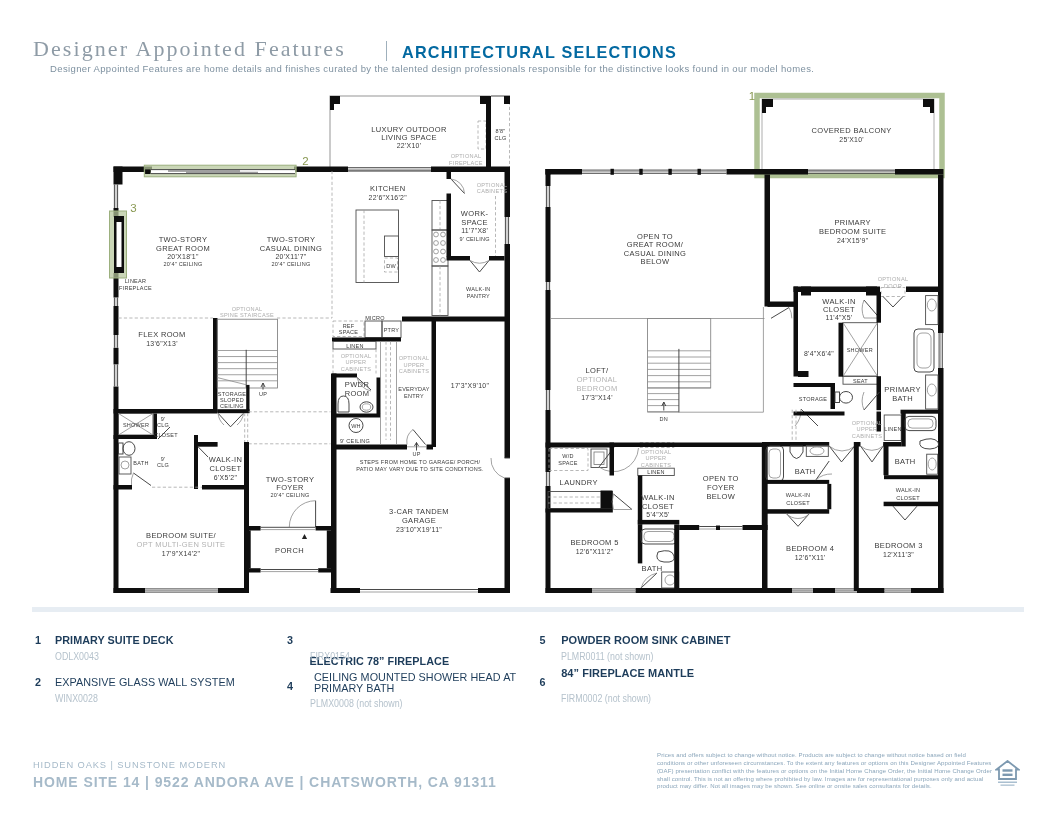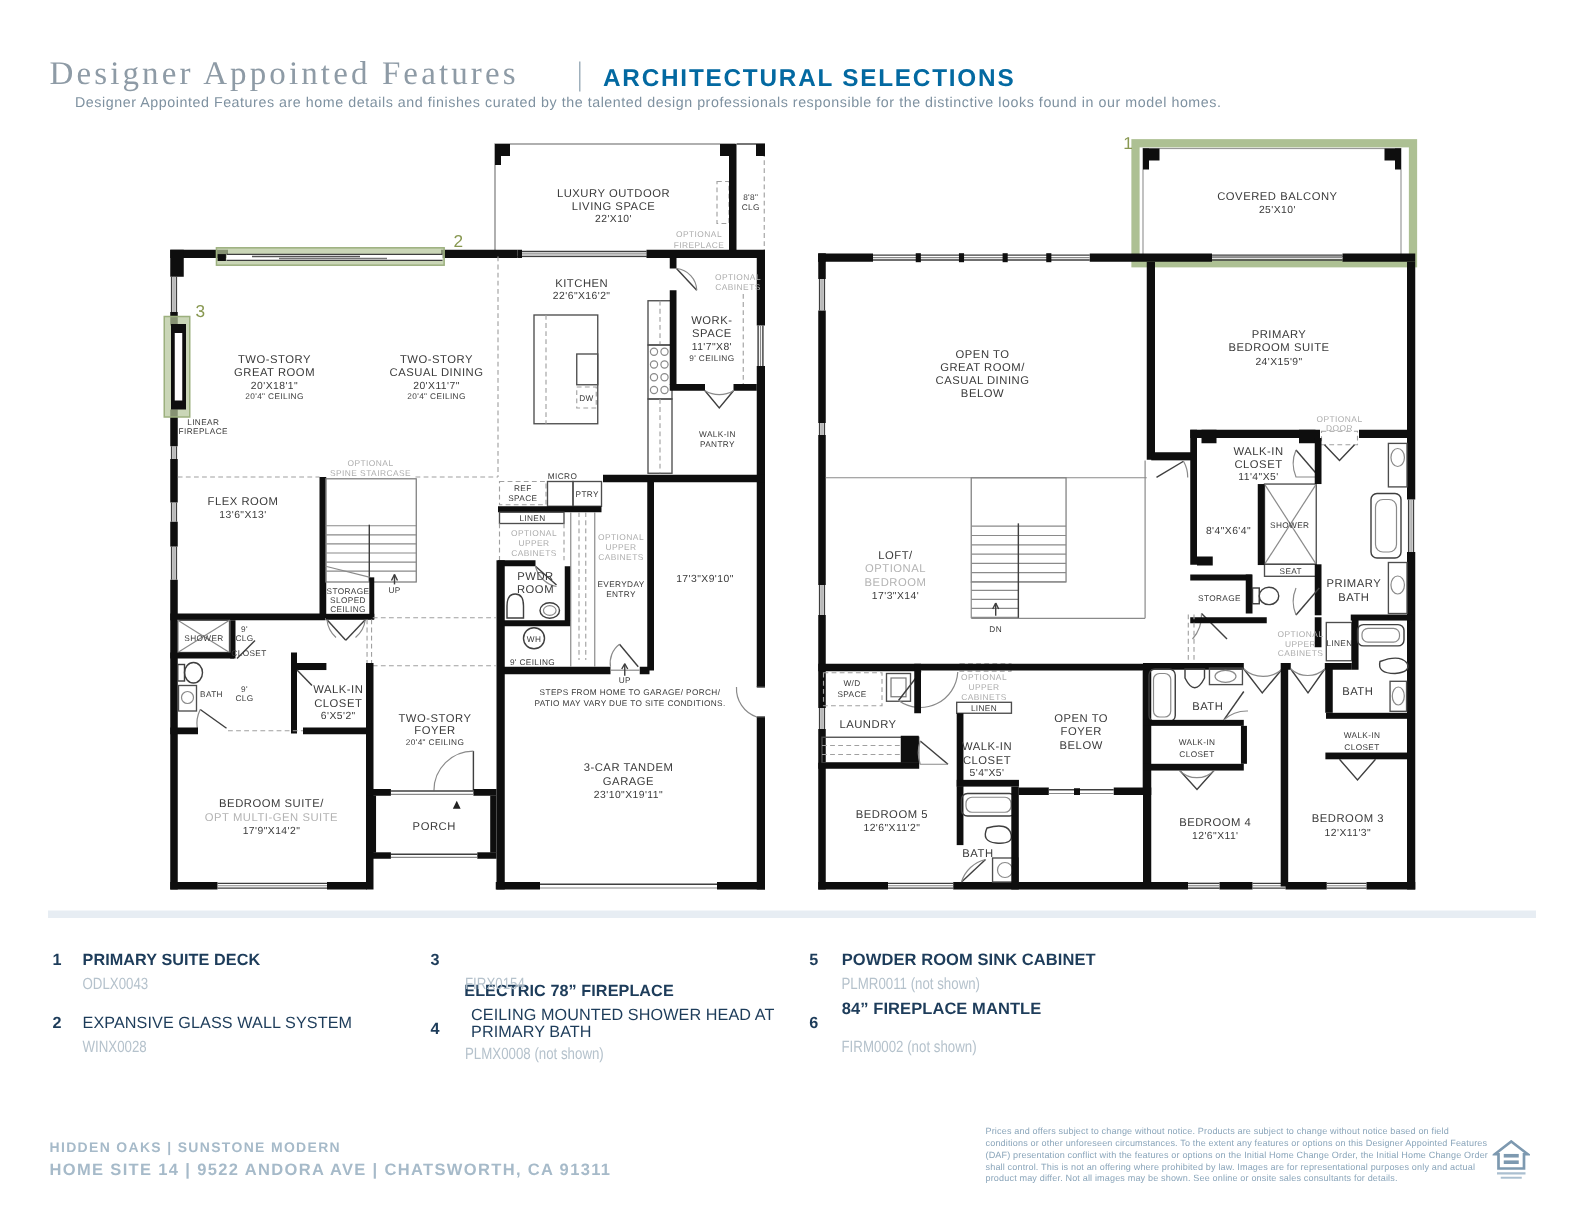--- a/index.html
+++ b/index.html
@@ -964,23 +964,23 @@
 <div class="abs" style="left:561.2px;top:633.7px;font-size:11px;font-weight:bold;letter-spacing:0.05px;color:#1d3c5a;">POWDER ROOM SINK CABINET</div>
 
 <div class="abs" style="left:561.2px;top:649.7px;font-size:10.8px;letter-spacing:0px;transform:scaleX(0.82);transform-origin:0 0;color:#b5c2cc;">PLMR0011 (not shown)</div>
 
 <div class="abs" style="left:539.5px;top:675.9px;font-size:10.8px;font-weight:bold;color:#1d3c5a;">6</div>
 
 <div class="abs" style="left:561.2px;top:667px;font-size:11px;font-weight:bold;letter-spacing:0.05px;color:#1d3c5a;">84” FIREPLACE MANTLE</div>
 
 <div class="abs" style="left:561.2px;top:691.8px;font-size:10.8px;letter-spacing:0px;transform:scaleX(0.82);transform-origin:0 0;color:#b5c2cc;">FIRM0002 (not shown)</div>
 
-<div class="abs" style="left:33px;top:760.1px;font-size:9.3px;font-weight:bold;letter-spacing:0.9px;color:#a6bac9;">HIDDEN OAKS | SUNSTONE MODERN</div>
-
-<div class="abs" style="left:33px;top:774.1px;font-size:11px;font-weight:bold;letter-spacing:0.9px;color:#a6bac9;">HOME SITE 14 | 9522 ANDORA AVE | CHATSWORTH, CA 91311</div>
+<div class="abs" style="left:33px;top:760.1px;font-size:9.3px;font-weight:normal;letter-spacing:0.9px;color:#a6bac9;">HIDDEN OAKS | SUNSTONE MODERN</div>
+
+<div class="abs" style="left:33px;top:774.1px;font-size:14px;font-weight:bold;letter-spacing:0.9px;color:#a6bac9;">HOME SITE 14 | 9522 ANDORA AVE | CHATSWORTH, CA 91311</div>
 
 <div class="abs" style="left:657px;top:752px;font-size:6.05px;line-height:7.85px;letter-spacing:0.1px;color:#8aa5ba;white-space:nowrap;">Prices and offers subject to change without notice. Products are subject to change without notice based on field<br>conditions or other unforeseen circumstances. To the extent any features or options on this Designer Appointed Features<br>(DAF) presentation conflict with the features or options on the Initial Home Change Order, the Initial Home Change Order<br>shall control. This is not an offering where prohibited by law. Images are for representational purposes only and actual<br>product may differ. Not all images may be shown. See online or onsite sales consultants for details.</div>
 
 <svg class="abs" style="left:995px;top:760px;" width="25" height="30" viewBox="0 0 25 30">
   <path d="M12.5 1 L23.5 9.5 L21 9.5 L21 19 L4 19 L4 9.5 L1.5 9.5 Z" fill="none" stroke="#7d99b0" stroke-width="1.8"></path>
   <rect x="7.5" y="9.3" width="10" height="2.4" fill="#7d99b0"></rect>
   <rect x="7.5" y="13.6" width="10" height="2.4" fill="#7d99b0"></rect>
   <rect x="3" y="21.5" width="19" height="1.5" fill="#aabfd0"></rect>
   <rect x="5.5" y="24.5" width="14" height="1.3" fill="#aabfd0"></rect>
 </svg>

